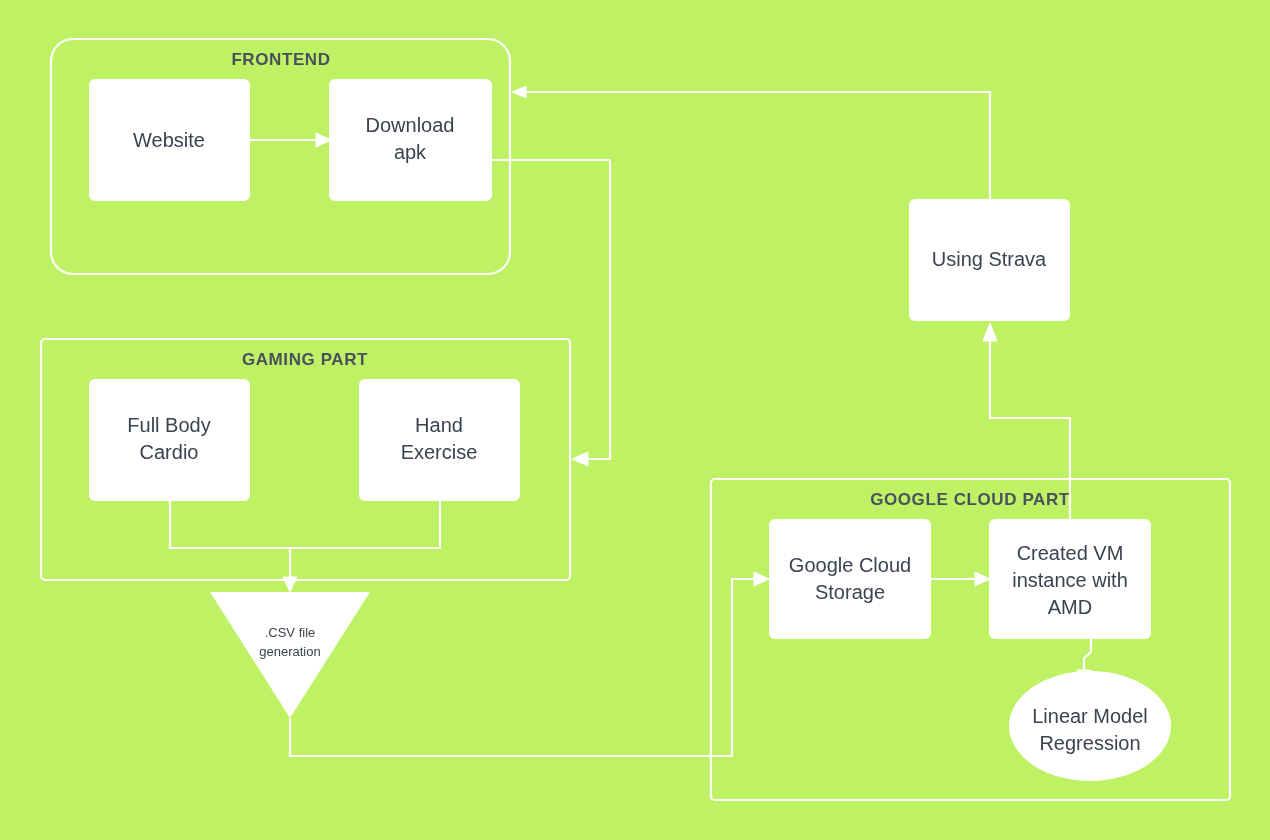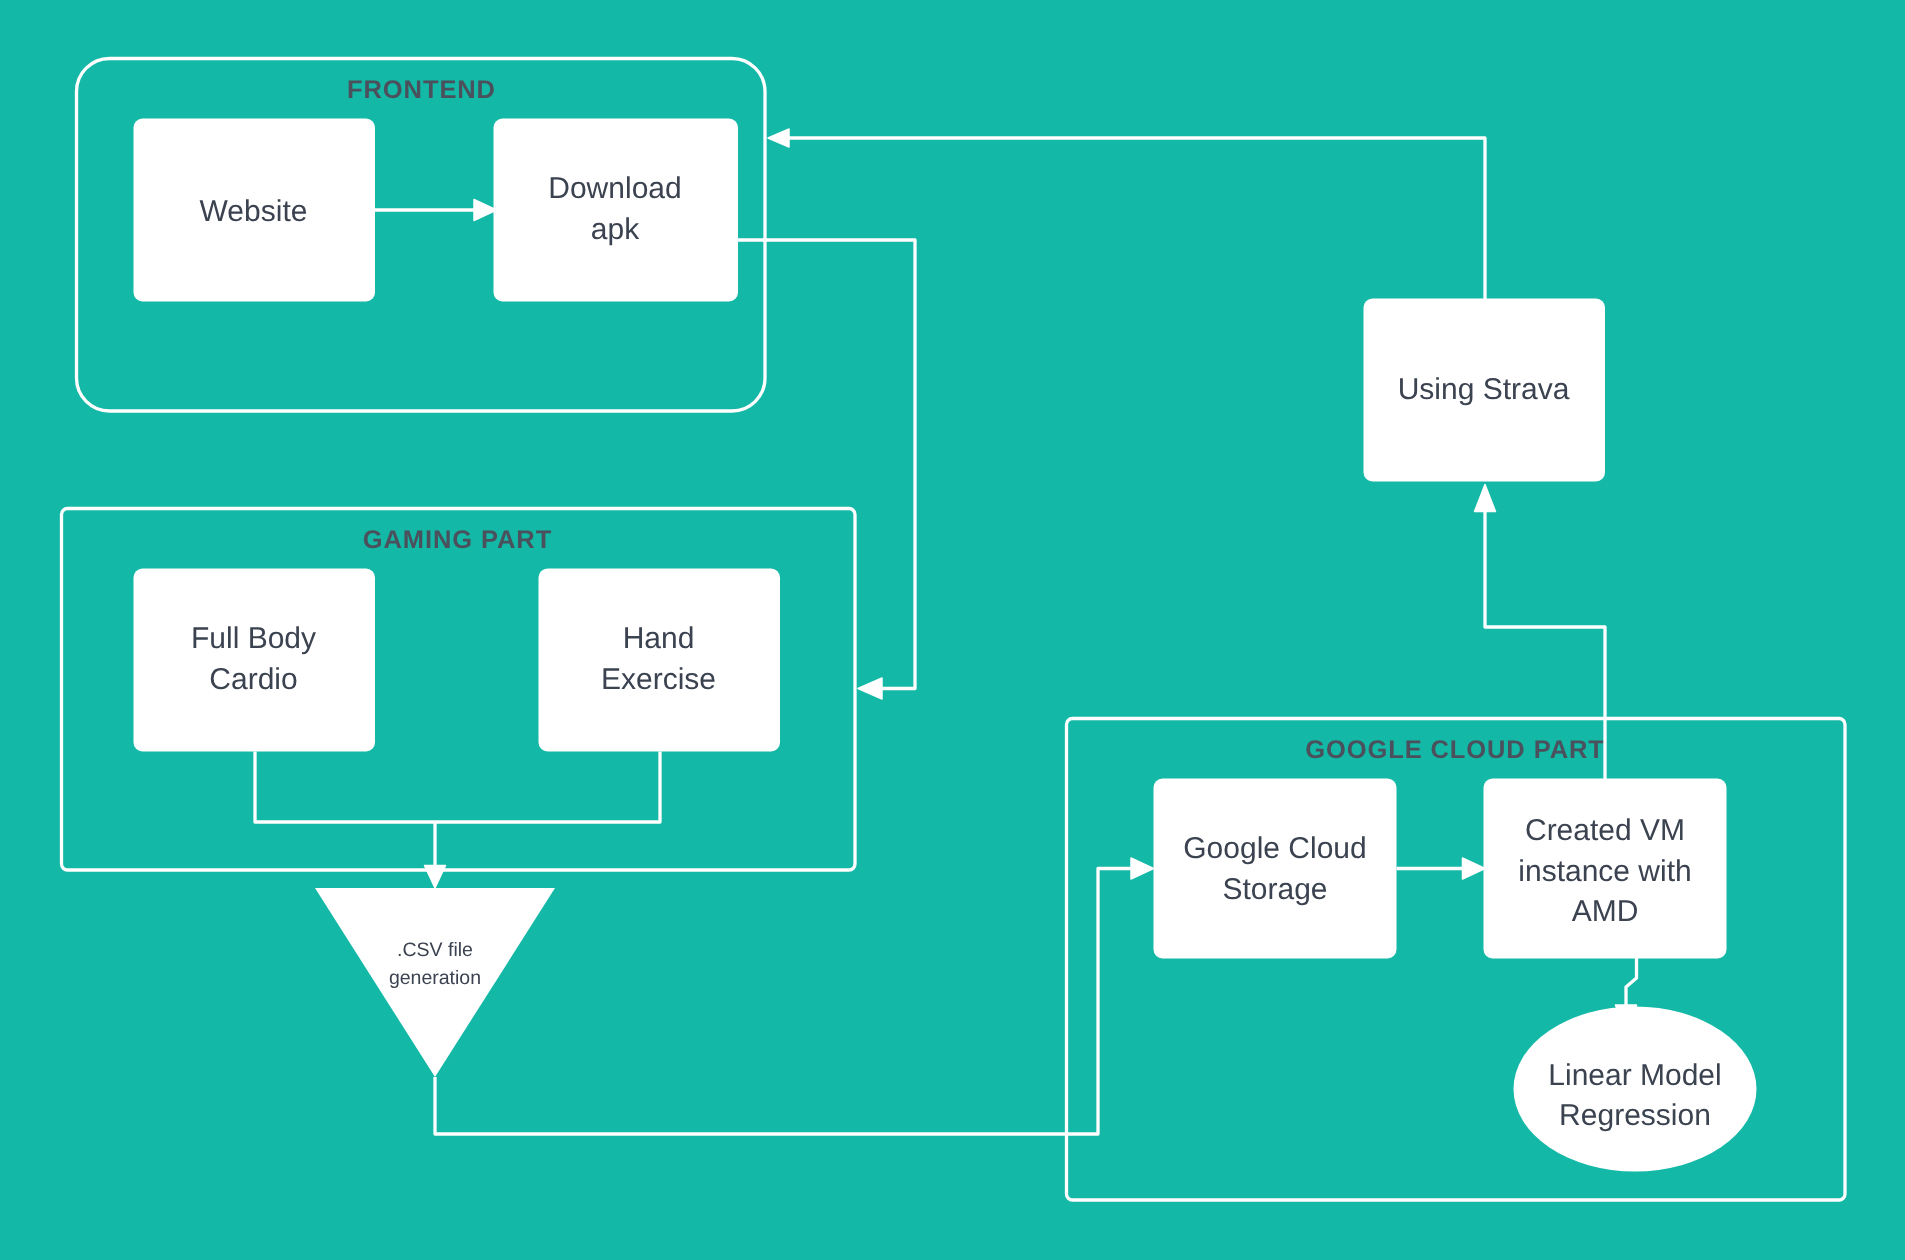--- a/index.html
+++ b/index.html
@@ -4,21 +4,21 @@
 <style>
   html, body {
     margin: 0;
     padding: 0;
     background: #000000;
   }
   #canvas {
     position: relative;
     width: 1270px;
     height: 840px;
-    background: #14b8a6;
+    background: #bef264;
     overflow: hidden;
     font-family: "Liberation Sans", sans-serif;
   }
   svg#diagram {
     position: absolute;
     top: 0; left: 0;
     width: 1270px;
     height: 840px;
   }
   .group-frame {

